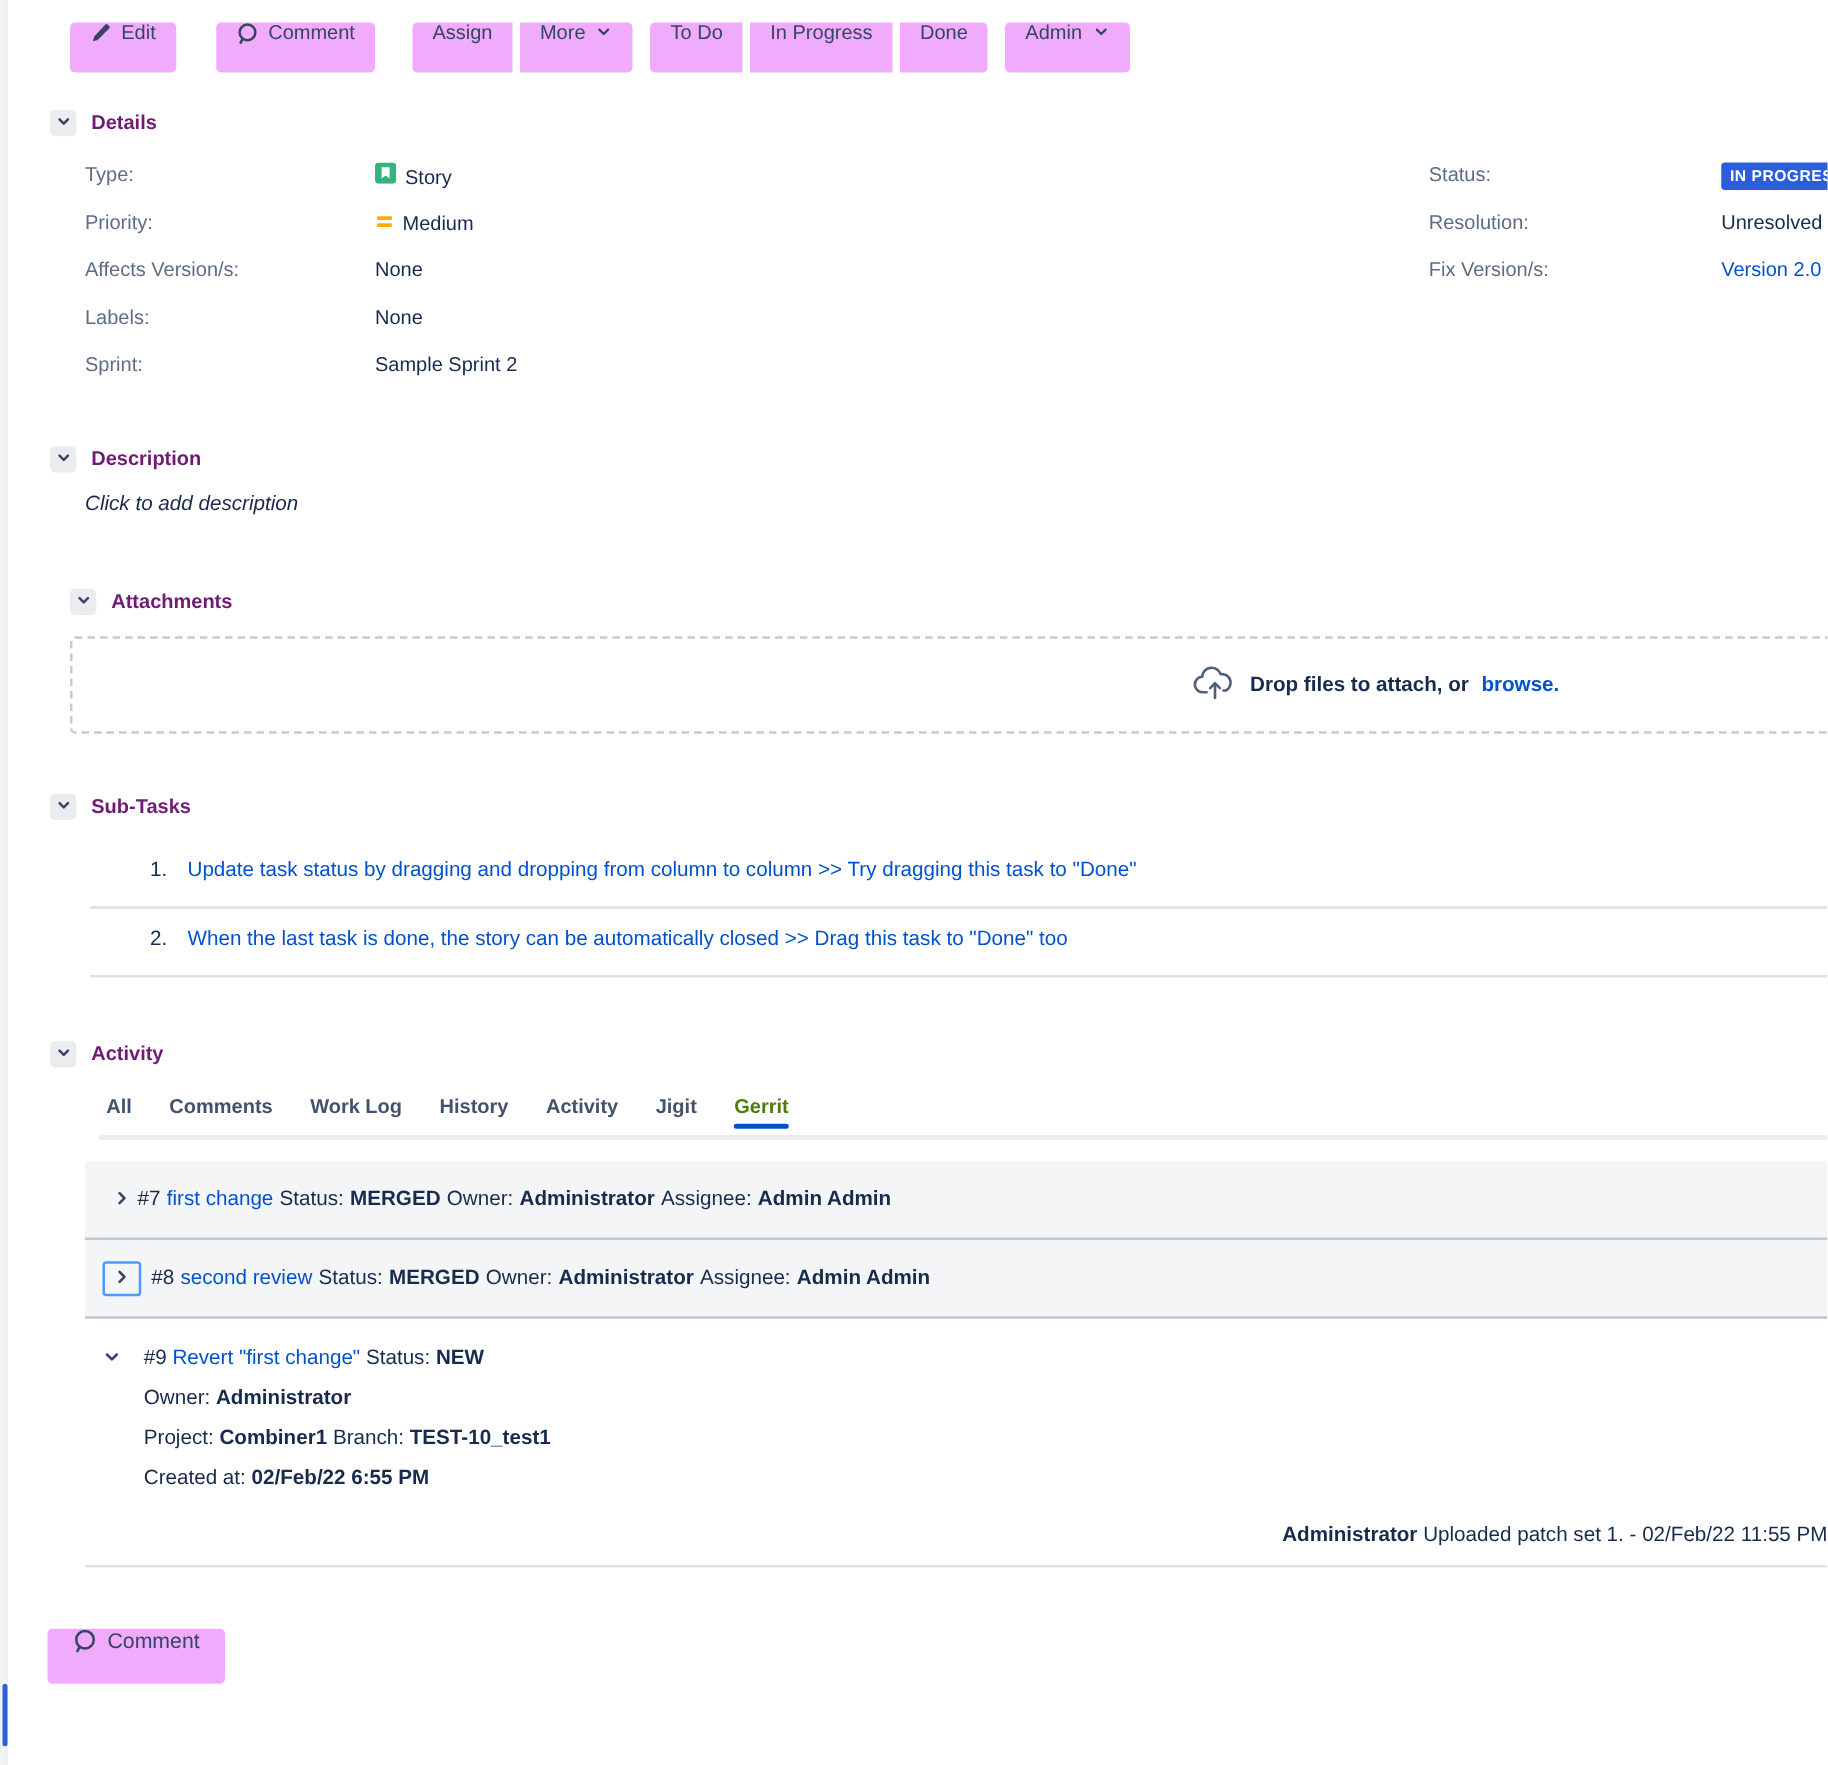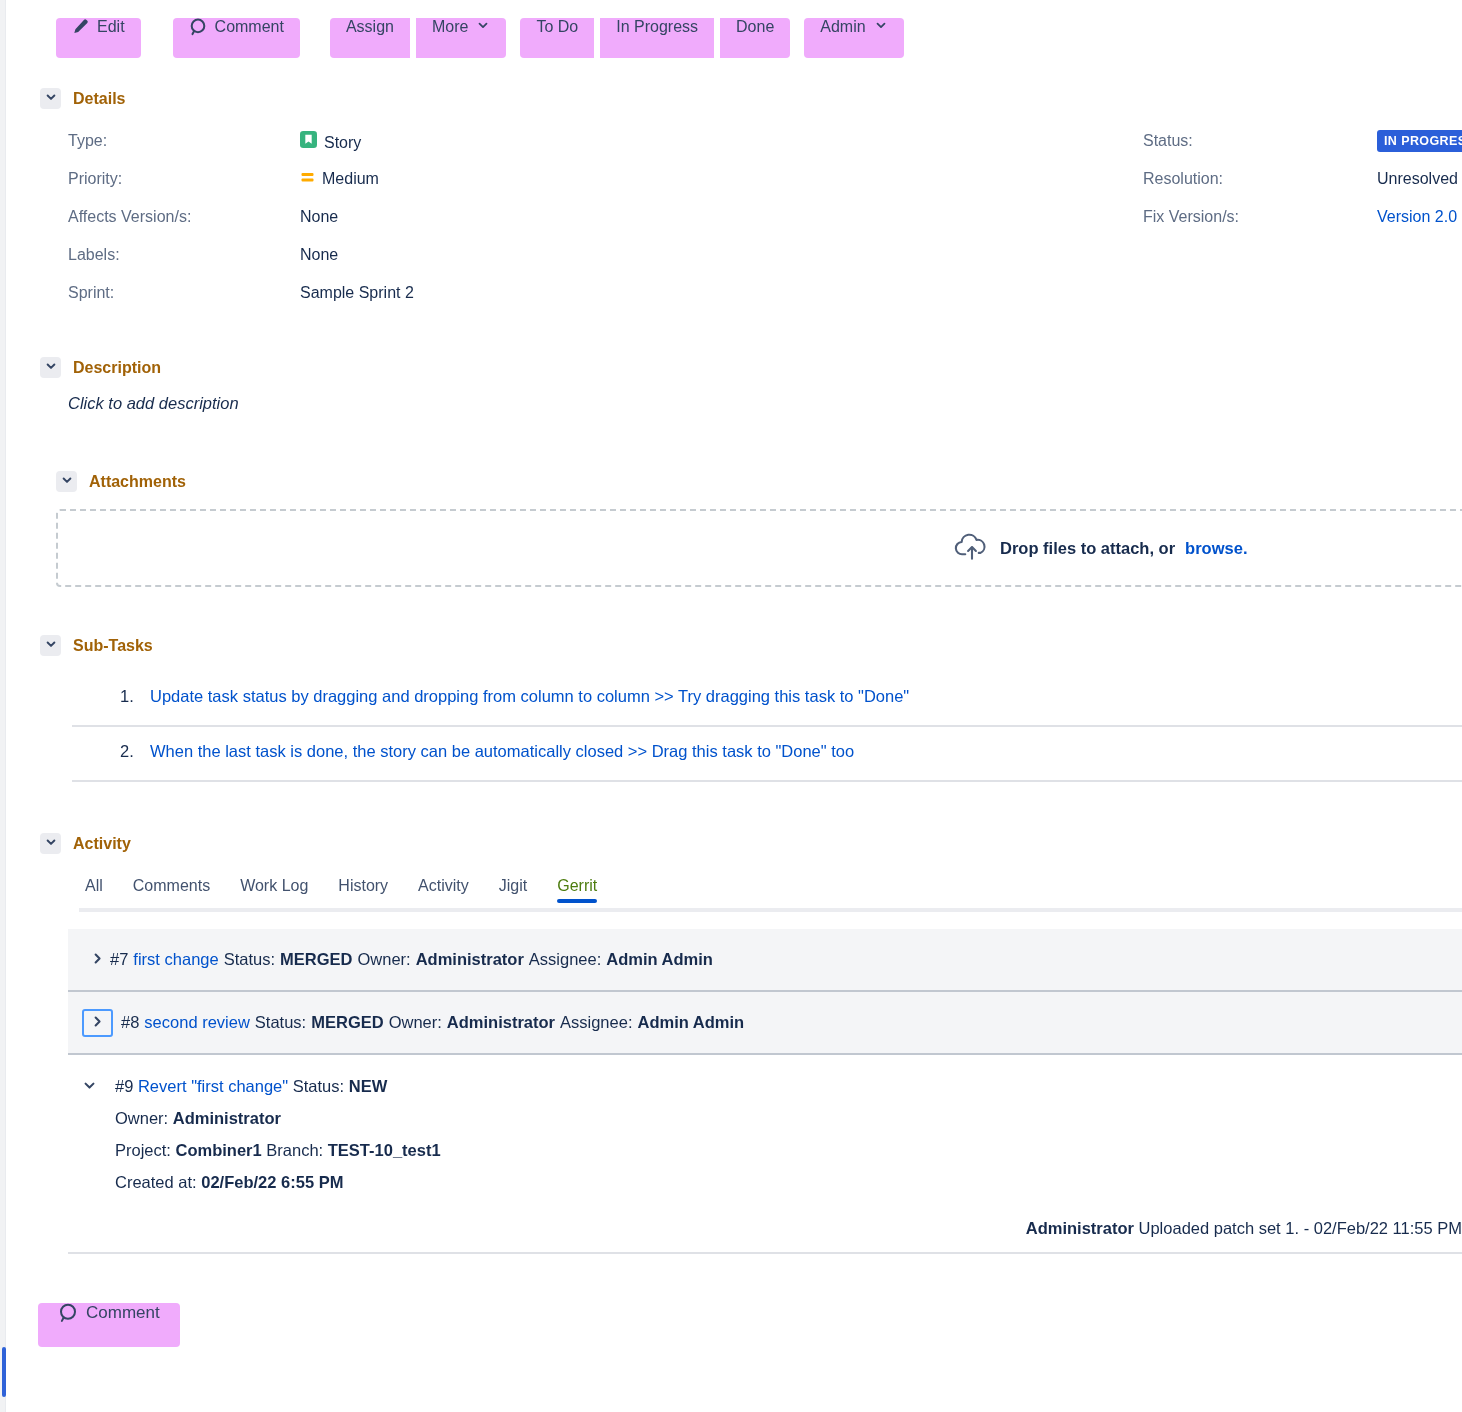--- a/index.html
+++ b/index.html
@@ -27,21 +27,21 @@
   .btn-group { display:inline-flex; gap:6px; }
   .btn-group .btn { border-radius:0; }
   .btn-group .btn:first-child { border-radius:4px 0 0 4px; }
   .btn-group .btn:last-child { border-radius:0 4px 4px 0; }
   .ml32 { margin-left:32px; } .ml30 { margin-left:30px; } .ml14 { margin-left:14px; }
 
   
   .sec-head { position:absolute; left:40px; display:flex; align-items:center; gap:12px; }
   .twisty { width:21px; height:21px; border-radius:4px; background:#EBECF0; border:none;
     display:flex; align-items:center; justify-content:center; padding:0; cursor:pointer; }
-  .sec-title { font-size:16px; font-weight:700; color:#a16207; margin:0; }
+  .sec-title { font-size:16px; font-weight:700; color:#701a75; margin:0; }
 
   
   .details-left { position:absolute; left:68px; top:122px; display:grid;
     grid-template-columns:232px auto; grid-auto-rows:38px; align-items:center; font-size:16px; }
   .details-right { position:absolute; left:1143px; top:122px; display:grid;
     grid-template-columns:234px auto; grid-auto-rows:38px; align-items:center; font-size:16px; }
   .dlabel { color:#5E6C84; }
   .dvalue { color:#172B4D; display:flex; align-items:flex-end; gap:7px; white-space:nowrap; }
   .status-badge { display:inline-block; background:#2B5FD9; color:#fff; font-size:12.5px;
     font-weight:700; letter-spacing:.4px; padding:4px 7px; border-radius:3px; white-space:nowrap; }
@@ -58,21 +58,21 @@
 
   
   .subtasks { position:absolute; left:72px; top:672px; right:0; }
   .subtask { display:flex; align-items:center; border-bottom:2px solid #DFE1E6;
     padding:15px 0 19px; font-size:16.5px; }
   .subtask .num { width:30px; margin-left:48px; color:#172B4D; flex:none; }
 
   
   .tabs { position:absolute; left:85px; top:876px; display:flex; gap:30px;
     font-size:16px; font-weight:500; color:#42526E; }
-  .tab { position:relative; padding-bottom:4px; line-height:19px; cursor:pointer; }
+  .tab { position:relative; padding-bottom:4px; line-height:19px; cursor:pointer;font-weight:bold; }
   .tab.active { color:#4d7c0f; }
   .tab.active::after { content:""; position:absolute; left:0; right:0; bottom:-4px;
     height:4px; background:#0052CC; border-radius:2px; }
   .tab-track { position:absolute; left:79px; right:0; top:908px; height:4px; background:#EBECF0; }
 
   
   .grow { position:absolute; left:68px; right:0; height:61px; background:#F4F5F7;
     border-bottom:2px solid #C1C7D0; display:flex; align-items:center; gap:5px; font-size:16.5px; }
   .grow-7 { top:929px; padding-left:22px; }
   .grow-8 { top:992px; padding-left:14px; }

